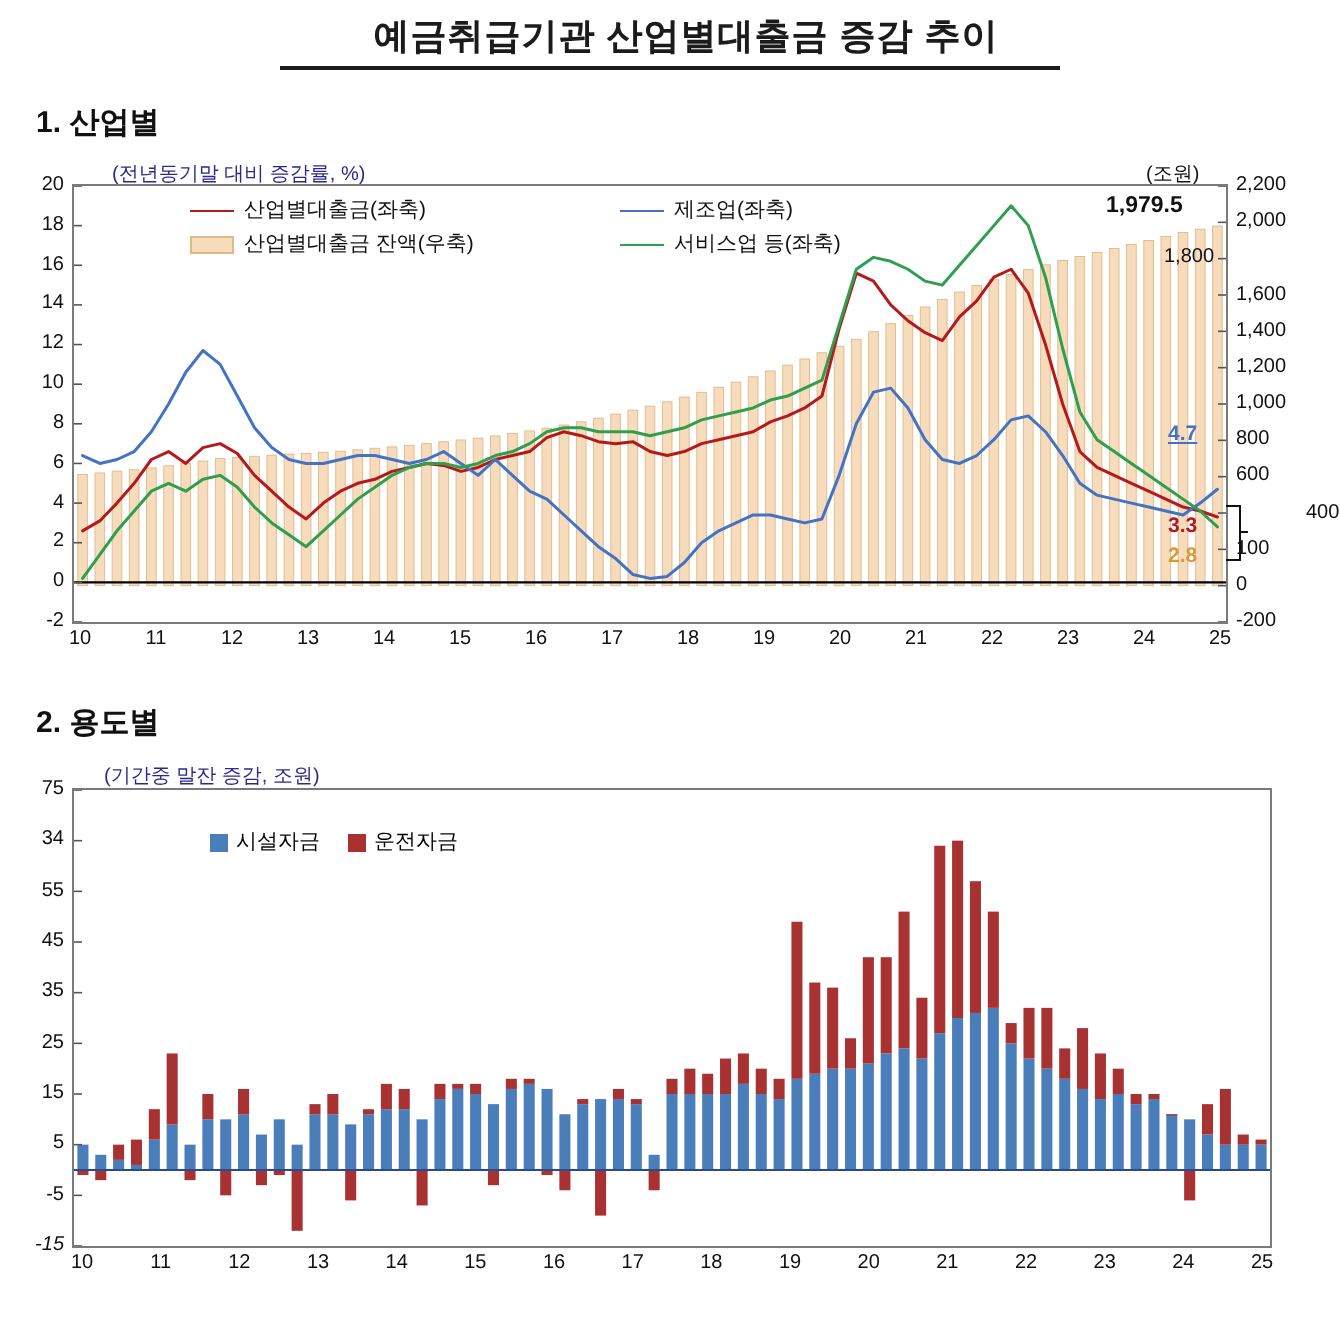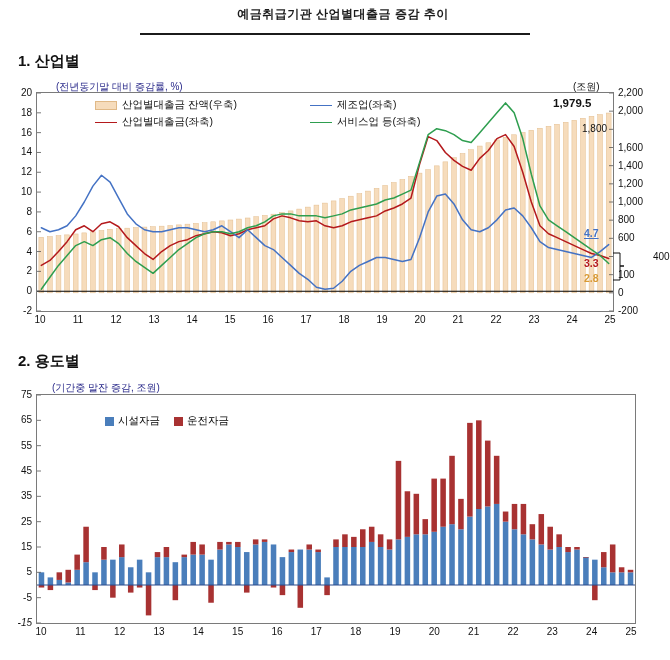--- a/index.html
+++ b/index.html
@@ -12,21 +12,21 @@
   #page {
     position: relative;
     width: 670px; height: 660px;
     overflow: hidden;
   }
   
   .page-title {
     position: absolute;
     top: 6px; left: 0; width: 670px;
     text-align: center;
-    font-size: 12px;
+    font-size: 18px;
     font-weight: bold;
     color: #1b1b1b;
     letter-spacing: 0.5px;
     padding-left: 16px;
   }
   .title-underline {
     position: absolute;
     top: 33px; left: 140px; width: 390px;
     height: 2px; background: #1b1b1b;
   }
@@ -262,41 +262,41 @@
       <div class="xtick" style="top: 314px; left: 410px;">20</div>
       <div class="xtick" style="top: 314px; left: 448px;">21</div>
       <div class="xtick" style="top: 314px; left: 486px;">22</div>
       <div class="xtick" style="top: 314px; left: 524px;">23</div>
       <div class="xtick" style="top: 314px; left: 562px;">24</div>
       <div class="xtick" style="top: 314px; left: 600px;">25</div>
     </div>
 
   <div class="legend-box" style="top:98px; left:95px;">
     <div class="lg-row">
+      <span class="lg-line" style="border-top-color:#b4191c;"></span>
+      <span class="lg-text">산업별대출금(좌축)</span>
+    </div>
+    <div class="lg-row">
       <span class="lg-swatch" style="background:#f6dcbc; border:1px solid #e0b987;"></span>
       <span class="lg-text">산업별대출금 잔액(우축)</span>
-    </div>
-    <div class="lg-row">
-      <span class="lg-line" style="border-top-color:#b4191c;"></span>
-      <span class="lg-text">산업별대출금(좌축)</span>
     </div>
   </div>
   <div class="legend-box" style="top:98px; left:310px;">
     <div class="lg-row">
       <span class="lg-line" style="border-top-color:#4472c4;"></span>
       <span class="lg-text">제조업(좌축)</span>
     </div>
     <div class="lg-row">
       <span class="lg-line" style="border-top-color:#2e9e4f;"></span>
       <span class="lg-text">서비스업 등(좌축)</span>
     </div>
   </div>
 
   <div class="annot-big" style="top:97px; left:553px;">1,979.5</div>
-  <div class="annot" style="top:227px; left:584px; color:#4472c4;text-decoration:underline;">4.7</div>
+  <div class="annot" style="top:211px; left:584px; color:#4472c4;text-decoration:underline;">4.7</div>
   <div class="annot" style="top:257px; left:584px; color:#b4191c;">3.3</div>
   <div class="annot" style="top:272px; left:584px; color:#d99a35;">2.8</div>
   <svg style="position:absolute; top:252px; left:612px;" width="14" height="30">
     <path d="M1,1 L8,1 L8,14 L12,14 L8,14 L8,28 L1,28" fill="none" stroke="#111" stroke-width="1"></path>
   </svg>
 
   <div class="sec-head" style="top:352px; left:18px;">
     <span>2.</span>
     <span>용도별</span>
   </div>
@@ -453,21 +453,21 @@
   </div>
   <div id="y2left">
       <div class="axis-label left" style="top: 617px; left: 6px; width: 26px; font-style: italic;">-15</div>
       <div class="axis-label left" style="top: 591.667px; left: 6px; width: 26px;">-5</div>
       <div class="axis-label left" style="top: 566.333px; left: 6px; width: 26px;">5</div>
       <div class="axis-label left" style="top: 541px; left: 6px; width: 26px;">15</div>
       <div class="axis-label left" style="top: 515.667px; left: 6px; width: 26px;">25</div>
       <div class="axis-label left" style="top: 490.333px; left: 6px; width: 26px;">35</div>
       <div class="axis-label left" style="top: 465px; left: 6px; width: 26px;">45</div>
       <div class="axis-label left" style="top: 439.667px; left: 6px; width: 26px;">55</div>
-      <div class="axis-label left" style="top: 414.333px; left: 6px; width: 26px;">65</div>
+      <div class="axis-label left" style="top: 414.333px; left: 6px; width: 26px;">34</div>
       <div class="axis-label left" style="top: 389px; left: 6px; width: 26px;">75</div>
     </div>
   <div id="x2ticks">
       <div class="xtick" style="top: 626px; left: 31px;">10</div>
       <div class="xtick" style="top: 626px; left: 70.3333px;">11</div>
       <div class="xtick" style="top: 626px; left: 109.667px;">12</div>
       <div class="xtick" style="top: 626px; left: 149px;">13</div>
       <div class="xtick" style="top: 626px; left: 188.333px;">14</div>
       <div class="xtick" style="top: 626px; left: 227.667px;">15</div>
       <div class="xtick" style="top: 626px; left: 267px;">16</div>

